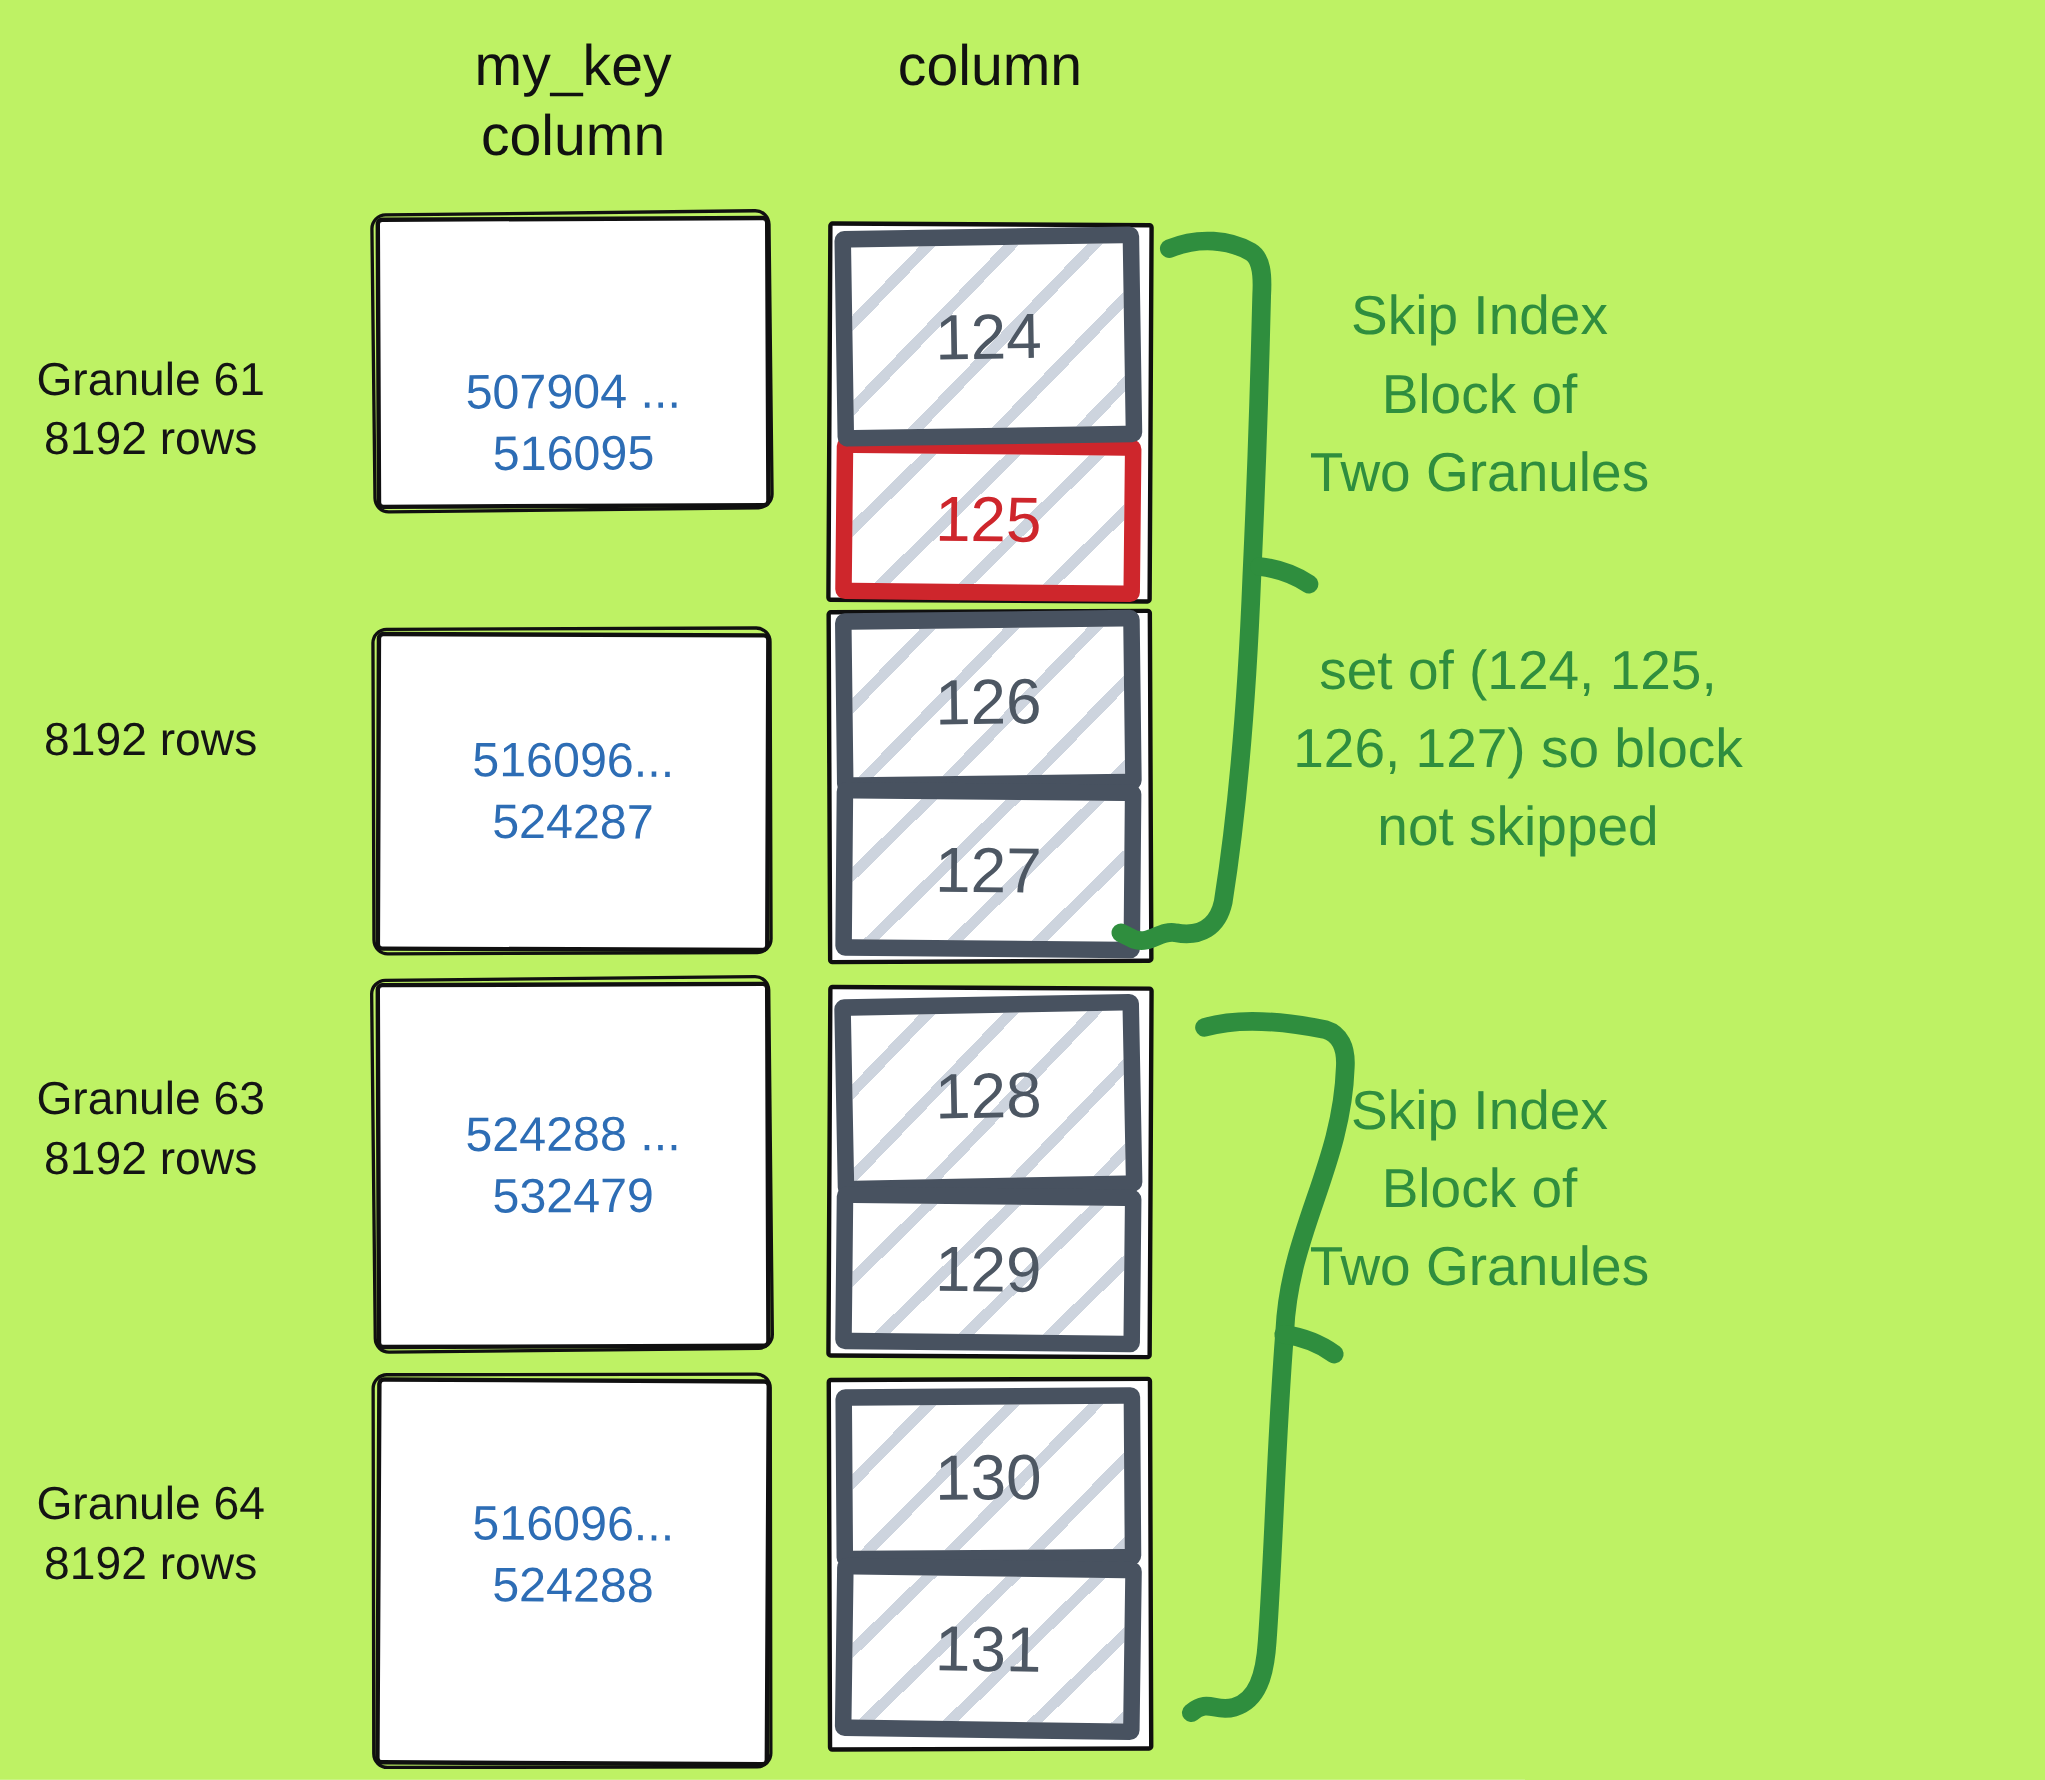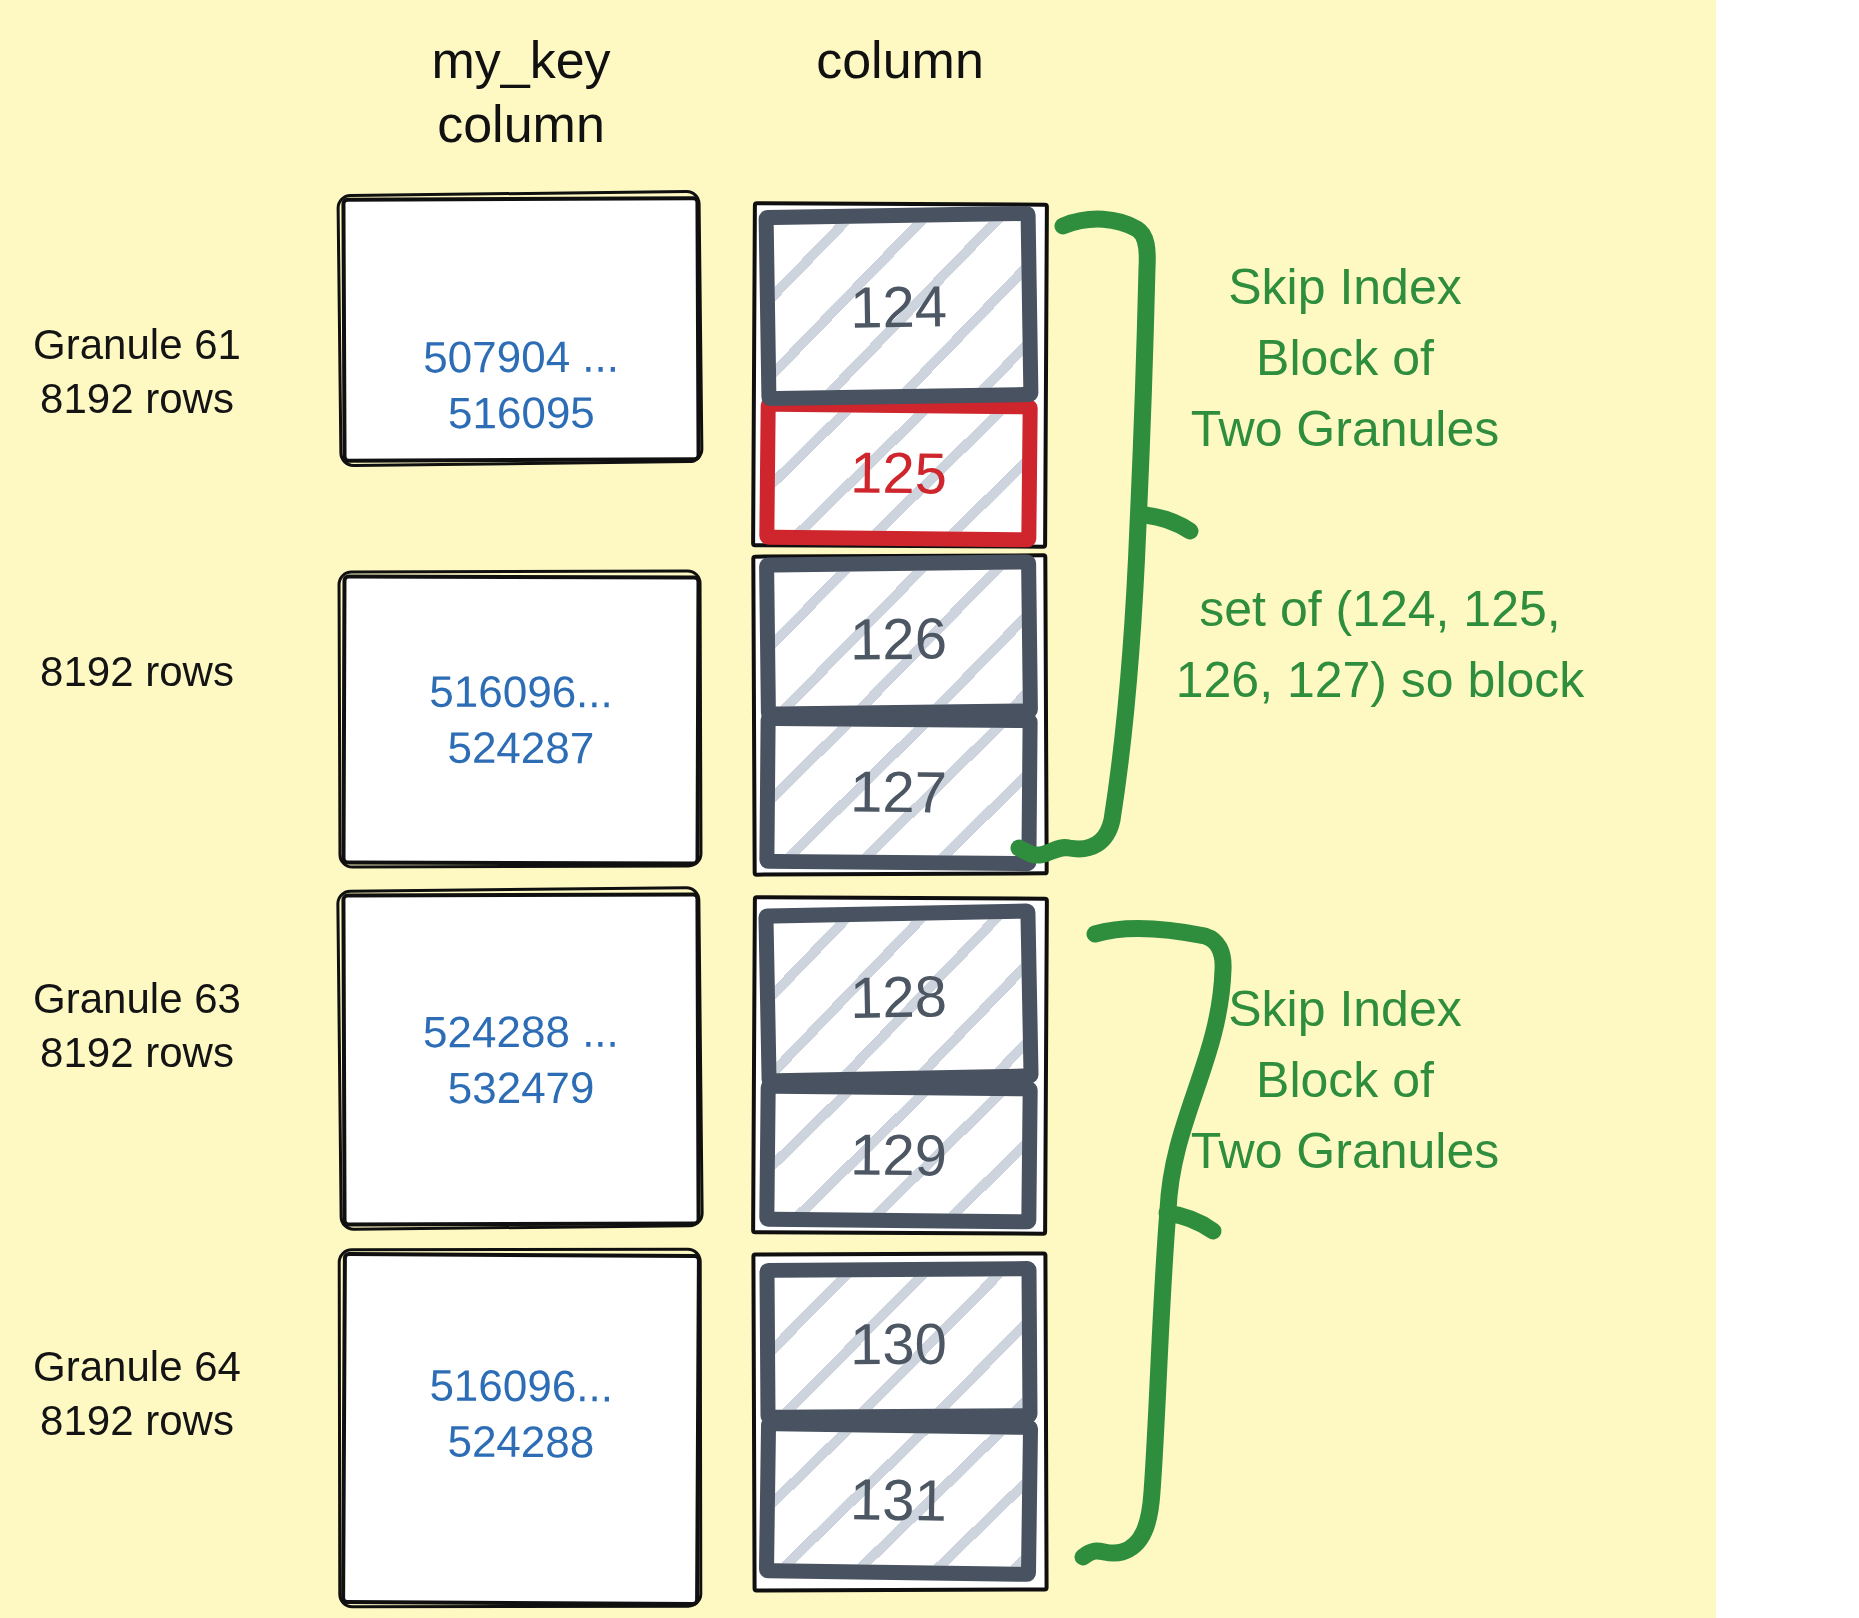--- a/index.html
+++ b/index.html
@@ -1,18 +1,18 @@
 <!DOCTYPE html>
 <html><head>
 <meta charset="utf-8">
 <style>
   html,body{margin:0;padding:0;background:#ffffff;}
   body{width:1859px;height:1618px;overflow:hidden;
        font-family:"Liberation Sans", sans-serif;}
-  .canvas{position:relative;width:1716px;height:1618px;background:#fef9c3;}
+  .canvas{position:relative;width:1859px;height:1618px;background:#bef264;}
 
   
   .hdr{position:absolute;top:28px;text-align:center;color:#111;
        font-size:52px;line-height:64px;}
   .hdr-key{left:342px;width:358px;}
   .hdr-value{left:742px;width:316px;}
 
   
   .glabel{position:absolute;left:22px;width:230px;text-align:center;
           color:#141414;font-size:42px;line-height:54px;}
@@ -147,20 +147,21 @@
   </div>
 
   <div class="note n1">
     <div>Skip Index</div>
     <div>Block of</div>
     <div>Two Granules</div>
   </div>
   <div class="note n2">
     <div>set of (124, 125,</div>
     <div>126, 127) so block</div>
+    <div>not skipped</div>
   </div>
   <div class="note n3">
     <div>Skip Index</div>
     <div>Block of</div>
     <div>Two Granules</div>
   </div>
 
   <svg class="braces" viewBox="0 0 1859 1618">
     <path class="brace" d="M 1063 226 C 1090 215 1118 218 1137 229 C 1147 235 1148 250 1147 268
          C 1145 350 1142 440 1138 525 C 1134 625 1127 725 1112 820

